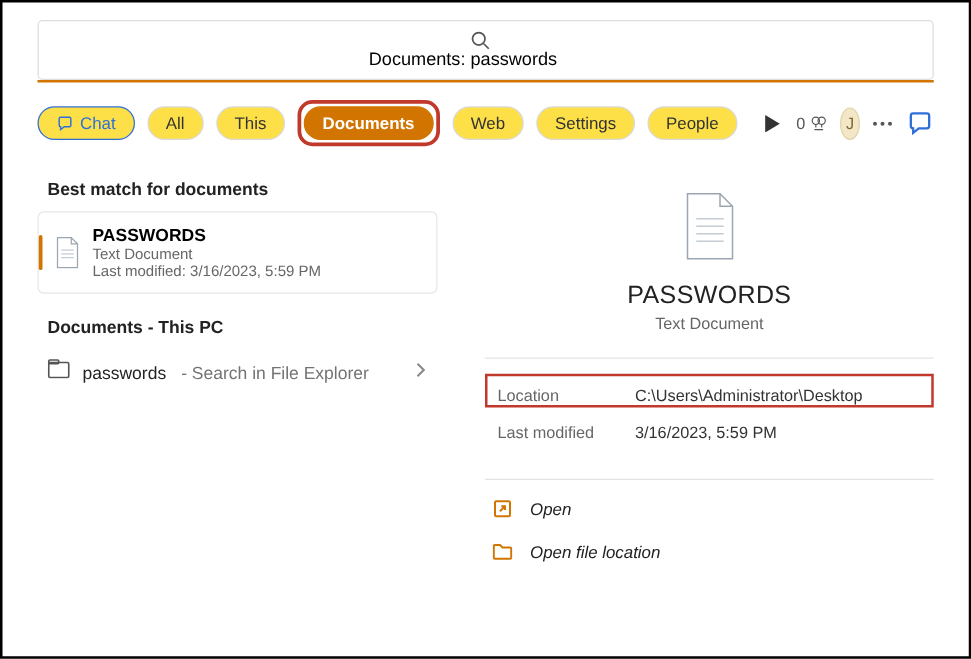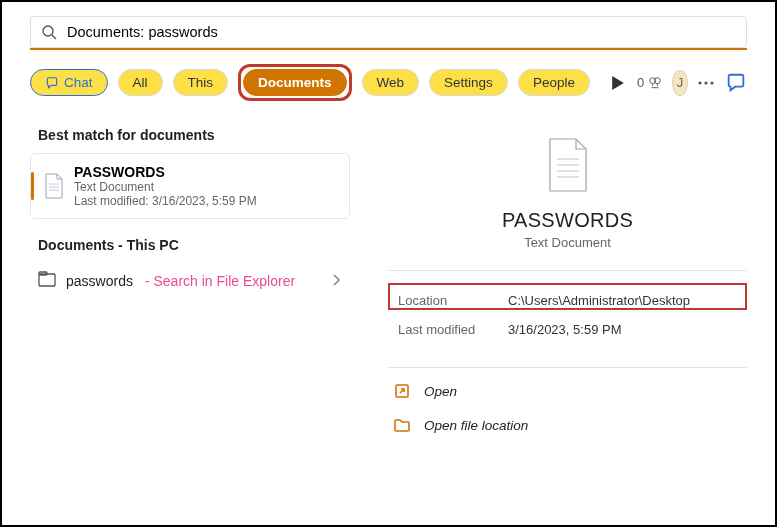--- a/index.html
+++ b/index.html
@@ -1,18 +1,18 @@
 <!DOCTYPE html>
 <html><head>
 <meta charset="utf-8">
 <style>
 * { box-sizing: border-box; margin: 0; padding: 0; font-family: "Segoe UI", sans-serif; }
 body { background: #fff; width: 777px; height: 527px; border: 2px solid #000; overflow: hidden; position: relative; }
 
-.search-bar { margin: 14px 28px 0 28px; border: 1px solid #ddd; border-radius: 4px; display: flex; align-items: center; padding: 7px 10px; position: relative; }
+.search-bar { margin: 14px 28px 0 28px; border: 1px solid #ddd; border-radius: 4px; display: flex; align-items: center; padding: 7px 10px; position: relative; flex-direction: column; }
 .search-bar .icon { width: 16px; height: 16px; margin-right: 10px; }
 .search-bar input { border: none; outline: none; font-size: 14.5px; flex: 1; background: transparent; }
 .search-underline { height: 2px; background: #d17400; margin: 0 28px; }
 
 .pills-row { display: flex; align-items: center; gap: 10px; padding: 14px 28px 10px 28px; }
 .pill { border: 1px solid #d9d9d9; border-radius: 18px; padding: 5px 14px; font-size: 13.5px; color: #333; cursor: pointer; display: inline-flex; align-items: center; gap: 5px; background: #fde047; }
 .pill.chat { border-color: #2f6fd8; color: #2f6fd8; font-weight: 500; }
 .pill.active { background: #d17400; color: #fff; border-color: #d17400; font-weight: bold; }
 .pill-hl { border: 3px solid #c0392b; border-radius: 12px; padding: 2px; display: inline-flex; }
 .spacer { flex: 1; }
@@ -30,21 +30,21 @@
 .result-card .accent { width: 3px; background: #d17400; border-radius: 2px; height: 28px; margin-right: 10px; }
 .result-card .doc-icon { width: 20px; height: 26px; margin-right: 10px; }
 .result-card .meta .name { font-weight: 600; font-size: 14px; }
 .result-card .meta .type { font-size: 12px; color: #666; }
 .result-card .meta .mod { font-size: 12px; color: #666; }
 
 .section-sub { font-weight: 600; font-size: 14px; padding: 18px 28px 10px 36px; color: #222; }
 
 .explorer-row { display: flex; align-items: center; padding: 8px 28px 8px 36px; cursor: pointer; gap: 10px; }
 .explorer-row .label { font-size: 14px; color: #222; }
-.explorer-row .sub { font-size: 14px; color: #ec4899; margin-left: 2px; }
+.explorer-row .sub { font-size: 14px; color: #737373; margin-left: 2px; }
 .explorer-row .chev { margin-left: auto; color: #888; }
 
 .preview { text-align: center; padding-top: 18px; }
 .preview .big-icon { width: 44px; height: 56px; margin: 0 auto 16px auto; display: block; }
 .preview .title { font-size: 20px; font-weight: 400; color: #222; letter-spacing: 0.3px; }
 .preview .subtitle { font-size: 13px; color: #666; margin-top: 3px; }
 
 .divider { height: 1px; background: #e3e3e3; margin: 20px 0 0 0; }
 
 .kv-row { display: flex; padding: 12px 10px 10px 10px; font-size: 13px; }

